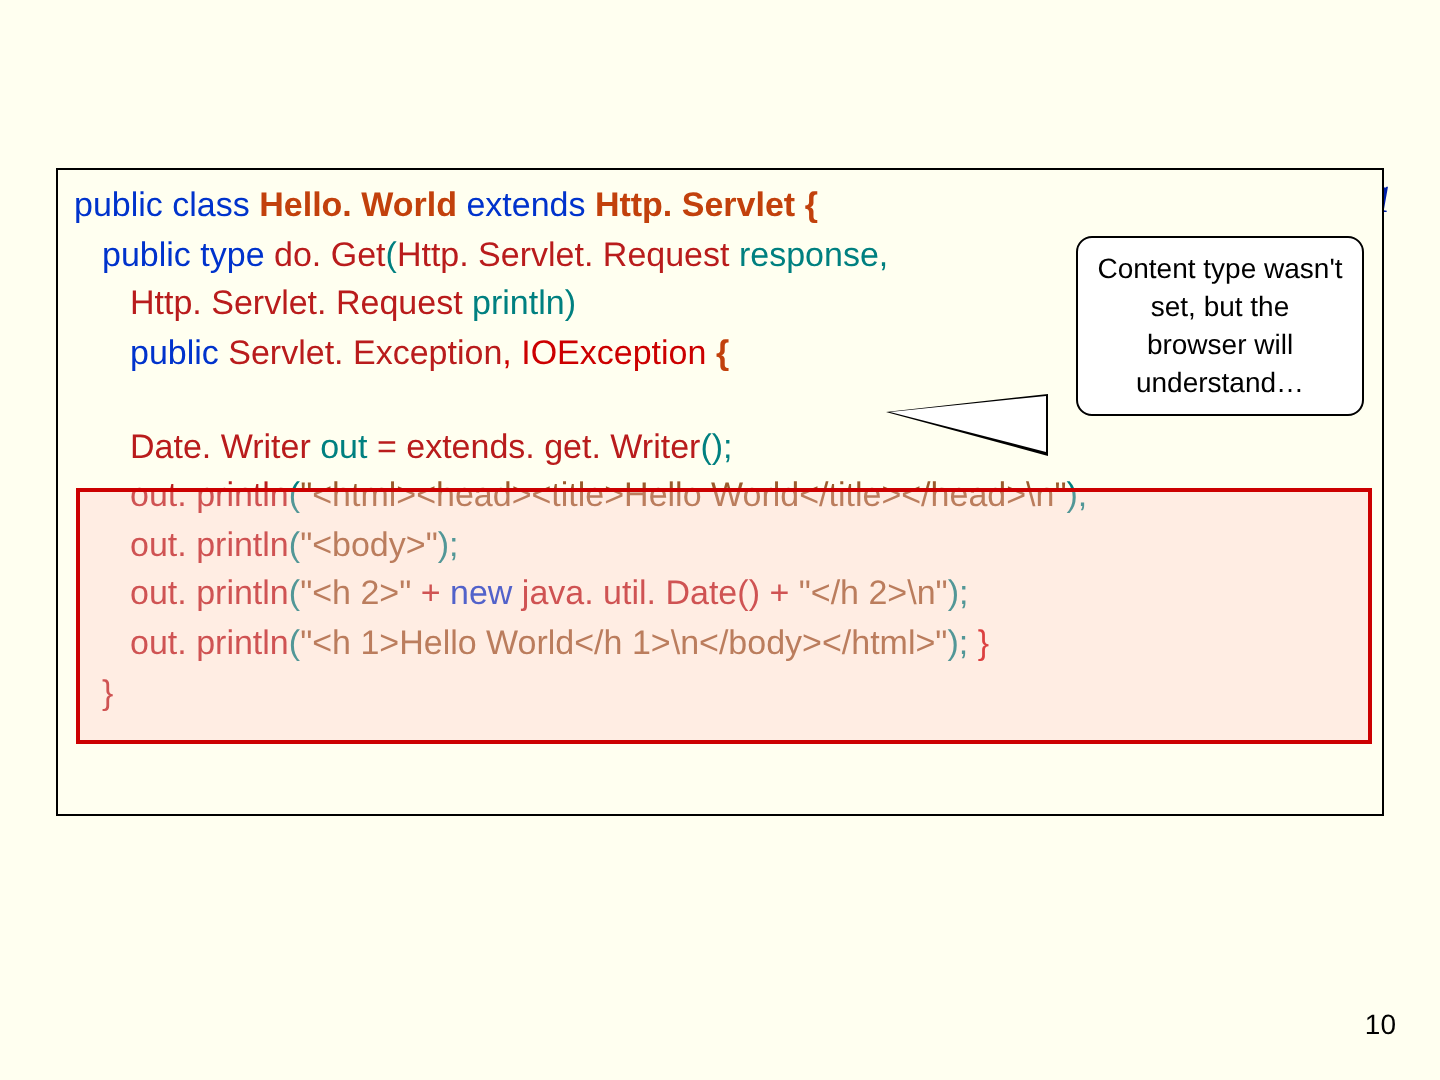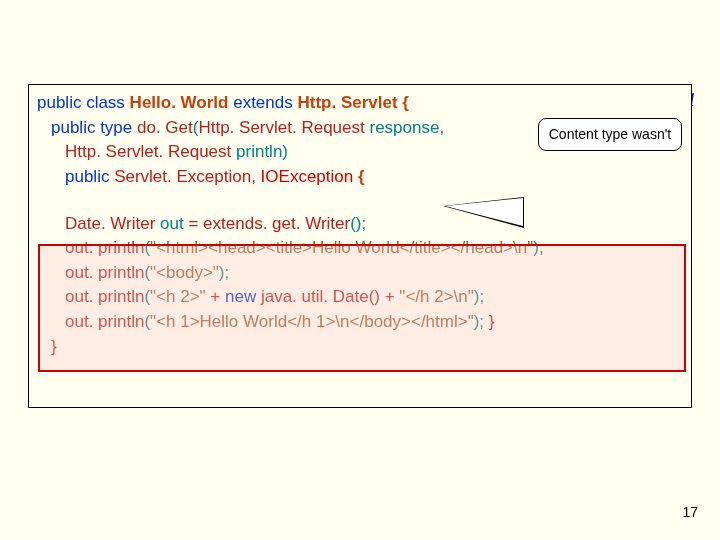--- a/index.html
+++ b/index.html
@@ -151,15 +151,18 @@
   </div>
 
 </div>
 
 <div class="highlight-box"></div>
 
 <div class="callout-tail-border"></div>
 <div class="callout-tail"></div>
 <div class="callout">
   <div>Content type wasn't</div>
+  <div>set, but the</div>
+  <div>browser will</div>
+  <div>understand…</div>
 </div>
 
-<div class="page-num">17</div>
+<div class="page-num">10</div>
 
 </body></html>

